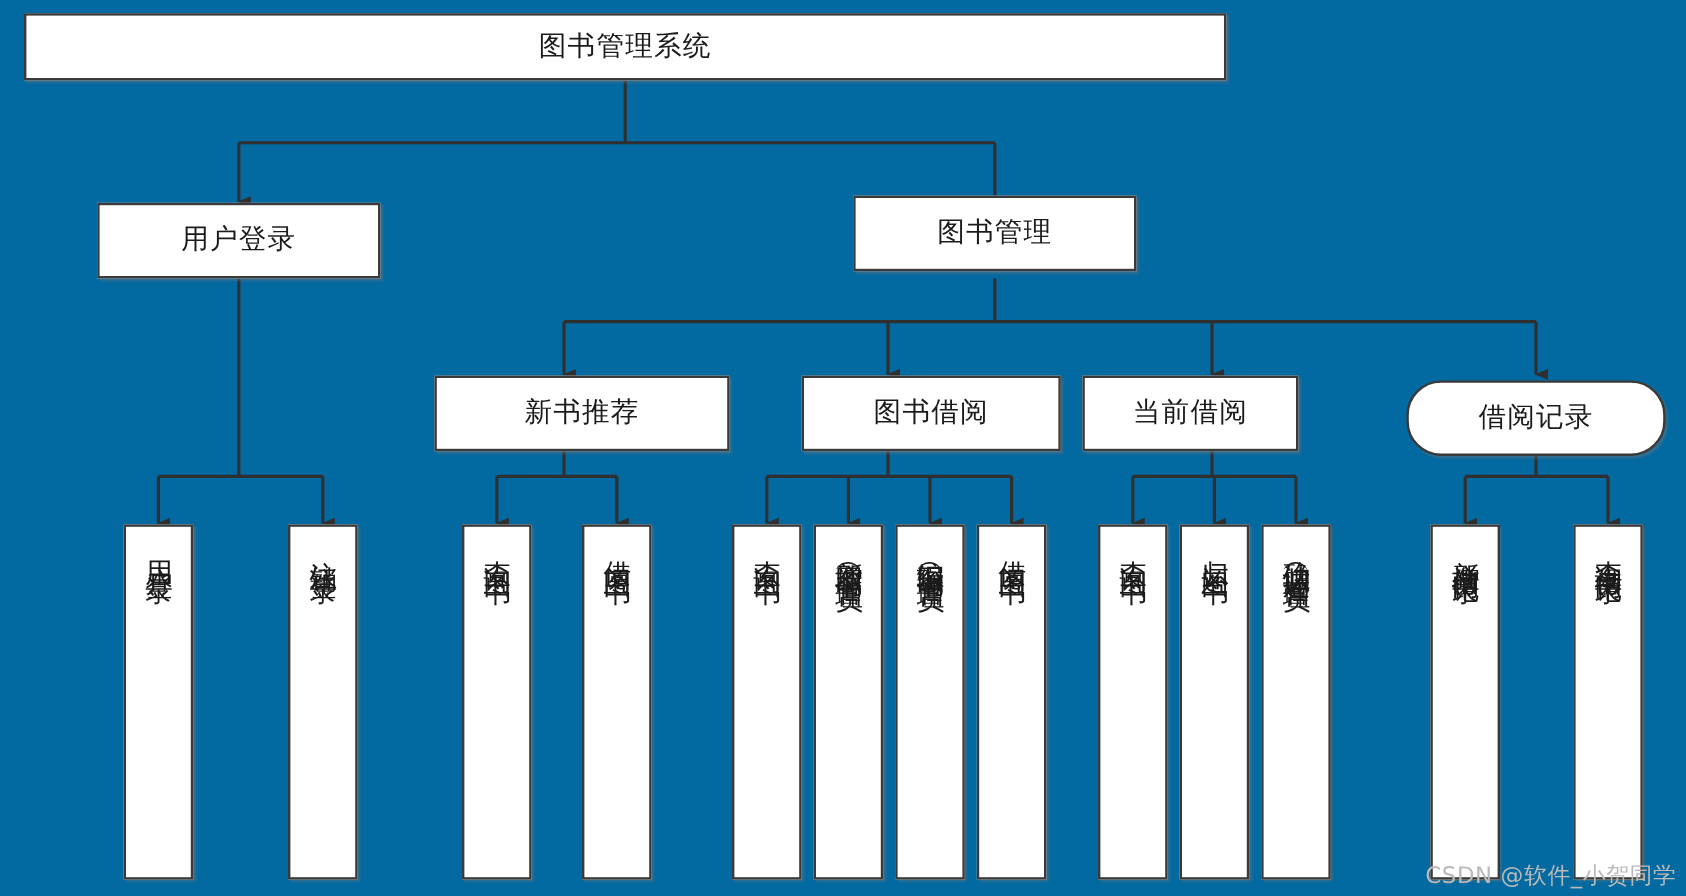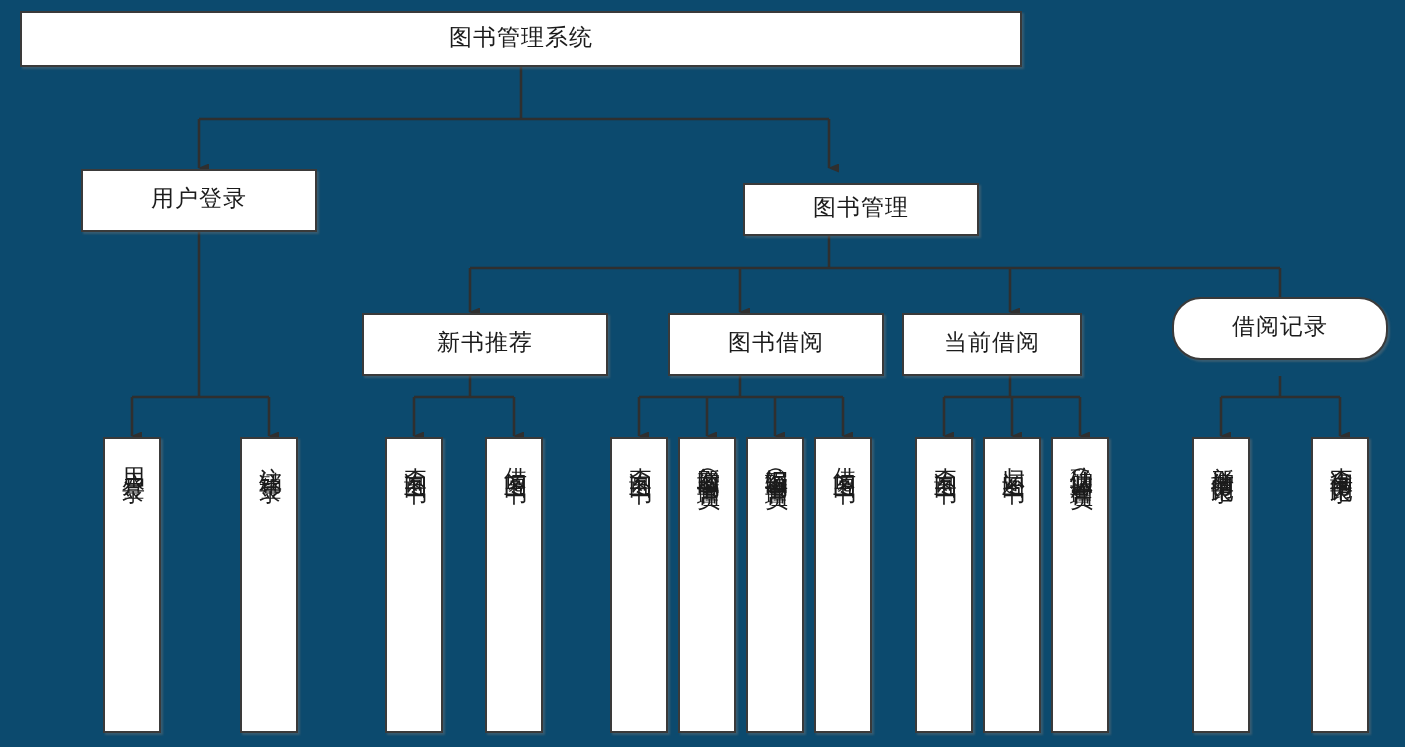--- a/index.html
+++ b/index.html
@@ -8,23 +8,22 @@
     padding: 0;
     background: #ffffff;
   }
   body {
     font-family: "DejaVu Sans", "Liberation Sans", sans-serif;
   }
   #diagram-root {
     position: relative;
     width: 1405px;
     height: 747px;
-    background: #0c4a6e;
+    background: #0369a1;
     overflow: hidden;
-    font-family: Liberation Mono, monospace;
   }
   #edge-layer {
     position: absolute;
     left: 0;
     top: 0;
     width: 1405px;
     height: 747px;
     pointer-events: none;
   }
   .node {
@@ -122,33 +121,33 @@
       </g>
   </svg>
 
   <div id="node-layer">
       <div class="node" style="left: 20px; top: 11px; width: 1002px; height: 56px;">
         <span class="label">图书管理系统</span>
       </div>
       <div class="node" style="left: 81px; top: 169px; width: 236px; height: 63px;">
         <span class="label">用户登录</span>
       </div>
-      <div class="node" style="left: 711px; top: 183px; width: 236px; height: 53px; margin-left: 32px;">
+      <div class="node" style="left: 711px; top: 163px; width: 236px; height: 63px;">
         <span class="label">图书管理</span>
       </div>
       <div class="node" style="left: 362px; top: 313px; width: 246px; height: 63px;">
         <span class="label">新书推荐</span>
       </div>
       <div class="node" style="left: 632px; top: 313px; width: 216px; height: 63px; margin-left: 36px;">
         <span class="label">图书借阅</span>
       </div>
       <div class="node" style="left: 902px; top: 313px; width: 180px; height: 63px;">
         <span class="label">当前借阅</span>
       </div>
-      <div class="node" style="left: 1172px; top: 297px; width: 216px; height: 63px; border-radius: 29px;">
+      <div class="node" style="left: 1172px; top: 317px; width: 216px; height: 63px; border-radius: 29px;">
         <span class="label">借阅记录</span>
       </div>
       <div class="node vertical" style="left: 103px; top: 437px; width: 58px; height: 296px;">
         <span class="label">用户登录</span>
       </div>
       <div class="node vertical" style="left: 240px; top: 437px; width: 58px; height: 296px;">
         <span class="label">注销登录</span>
       </div>
       <div class="node vertical" style="left: 385px; top: 437px; width: 58px; height: 296px;">
         <span class="label">查询图书</span>
@@ -178,13 +177,14 @@
         <span class="label">确认归还（管理员）</span>
       </div>
       <div class="node vertical tall-text" style="left: 1192px; top: 437px; width: 58px; height: 296px;">
         <span class="label">新增借阅记录</span>
       </div>
       <div class="node vertical tall-text" style="left: 1311px; top: 437px; width: 58px; height: 296px;">
         <span class="label">查询借阅记录</span>
       </div>
     </div>
 
+  <div id="watermark">CSDN @软件_小贺同学</div>
 </div>
 
 </body></html>

